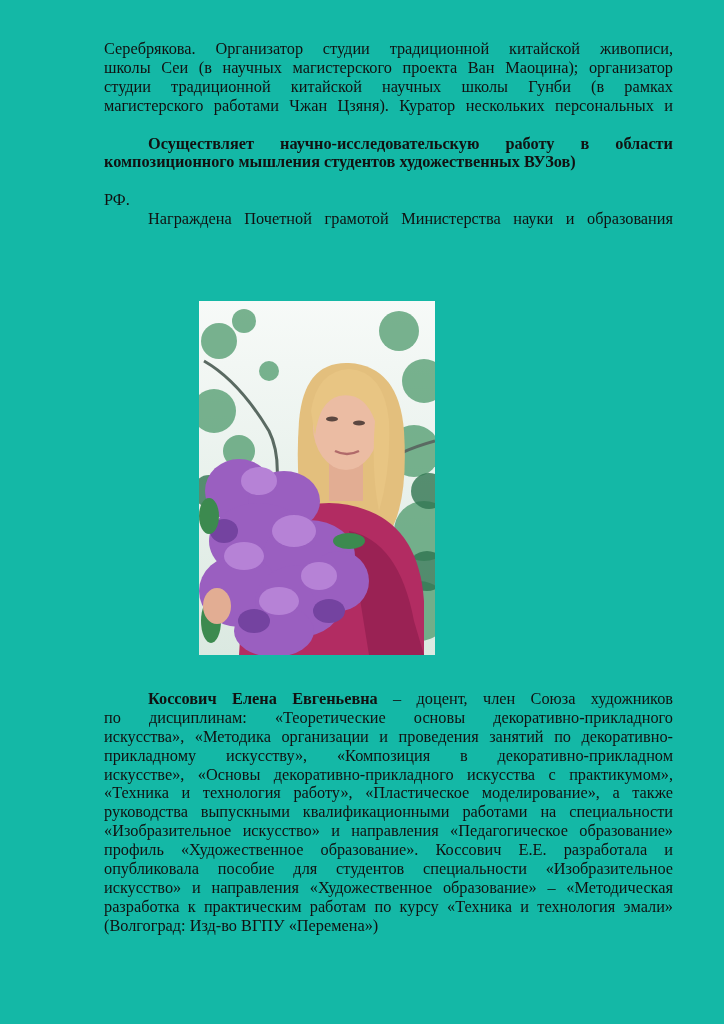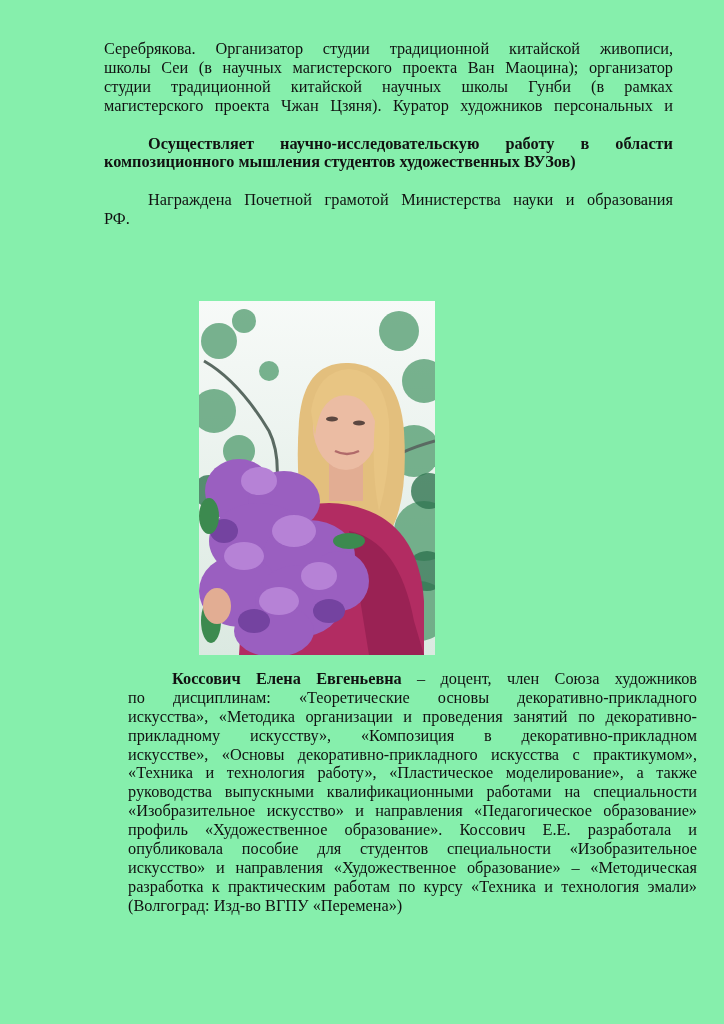--- a/index.html
+++ b/index.html
@@ -1,17 +1,17 @@
 <!DOCTYPE html>
 <html><head>
 <meta charset="utf-8">
 <style>
   html, body { margin: 0; padding: 0; background: #ffffff; }
   body { width: 724px; height: 1024px; position: relative; overflow: hidden; }
-  .page { position: absolute; left: 0; top: 0; width: 724px; height: 1024px; background: #86efac; }
+  .page { position: absolute; left: 0; top: 0; width: 724px; height: 1024px; background: #14b8a6; }
   .text-block {
     position: absolute; left: 104px; width: 569px;
     font-family: "Liberation Serif", serif; font-size: 16.3px; line-height: 18.9px;
     color: #111; text-align: justify;
   }
   .line { display: block; white-space: nowrap; text-align: justify; text-align-last: justify; height: 18.9px; }
   .line.last { text-align-last: left; }
   .indent { padding-left: 44px; }
   .bold { font-weight: bold; }
   .photo {
@@ -22,31 +22,31 @@
 </style>
 </head>
 <body>
 
 <div class="page">
 
   <div class="text-block" style="top:40px;">
     <span class="line">Серебрякова. Организатор студии традиционной китайской живописи,</span>
     <span class="line">школы Сеи (в научных магистерского проекта Ван Маоцина); организатор</span>
     <span class="line">студии традиционной китайской научных школы Гунби (в рамках</span>
-    <span class="line">магистерского проекта Чжан Цзяня). Куратор художников персональных и</span>
+    <span class="line">магистерского работами Чжан Цзяня). Куратор нескольких персональных и</span>
   </div>
 
   <div class="text-block" style="top:134.5px;font-weight:bold;">
     <span class="line indent">Осуществляет научно-исследовательскую работу в области</span>
     <span class="line last">композиционного мышления студентов художественных ВУЗов)</span>
   </div>
 
   <div class="text-block" style="top:191.2px;">
+    <span class="line last">РФ.</span>
     <span class="line indent">Награждена Почетной грамотой Министерства науки и образования</span>
-    <span class="line last">РФ.</span>
   </div>
 
   <div class="photo">
     <svg viewBox="0 0 236 354" preserveAspectRatio="none">
       <defs>
         <linearGradient id="sky" x1="0" y1="0" x2="0" y2="1">
           <stop offset="0" stop-color="#f7faf8"></stop>
           <stop offset="1" stop-color="#dbe9e1"></stop>
         </linearGradient>
       </defs>
@@ -115,21 +115,21 @@
       <g fill="#3c8a4f">
         <ellipse cx="10" cy="215" rx="10" ry="18"></ellipse>
           <ellipse cx="150" cy="240" rx="16" ry="8"></ellipse>
         <ellipse cx="12" cy="320" rx="10" ry="22"></ellipse>
       </g>
 
       <ellipse cx="18" cy="305" rx="14" ry="18" fill="#e2ad93"></ellipse>
     </svg>
   </div>
 
-  <div class="text-block" style="top:670px;margin-left:24px;">
+  <div class="text-block" style="top:690px;">
     <span class="line indent"><span class="bold">Коссович Елена Евгеньевна</span><span> – доцент, член Союза художников</span></span>
     <span class="line">по дисциплинам: «Теоретические основы декоративно-прикладного</span>
     <span class="line">искусства», «Методика организации и проведения занятий по декоративно-</span>
     <span class="line">прикладному искусству», «Композиция в декоративно-прикладном</span>
     <span class="line">искусстве», «Основы декоративно-прикладного искусства с практикумом»,</span>
     <span class="line">«Техника и технология работу», «Пластическое моделирование», а также</span>
     <span class="line">руководства выпускными квалификационными работами на специальности</span>
     <span class="line">«Изобразительное искусство» и направления «Педагогическое образование»</span>
     <span class="line">профиль «Художественное образование». Коссович Е.Е. разработала и</span>
     <span class="line">опубликовала пособие для студентов специальности «Изобразительное</span>

